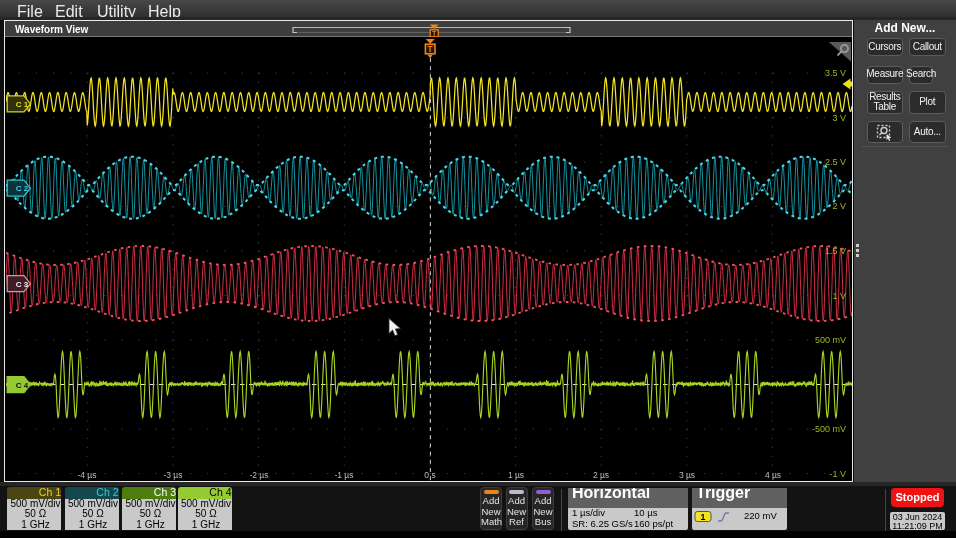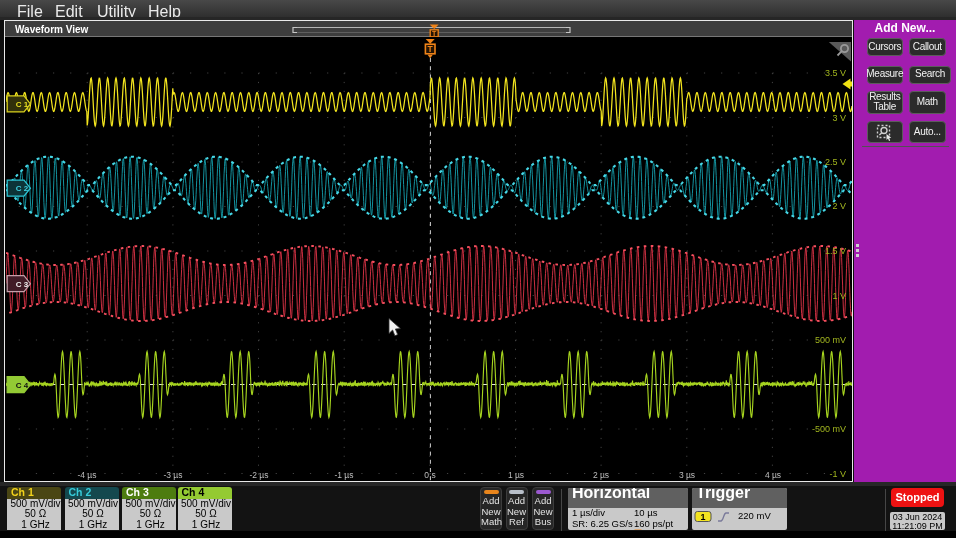--- a/index.html
+++ b/index.html
@@ -5,30 +5,30 @@
 html,body { width:956px; height:538px; background:#0e0e0e; font-family:"Liberation Sans",sans-serif; overflow:hidden; }
 #root { position:absolute; left:0; top:0; width:956px; height:538px; }
 #menubar { position:absolute; left:0; top:0; width:956px; height:17px; background:linear-gradient(#484848,#2f2f2f); color:#eaeaea; font-size:16px; }
 #menubar span { position:absolute; top:3px; }
 #wpanel { position:absolute; left:4px; top:20px; width:849px; height:462px; border:1px solid #e9e9e9; background:#000; }
 #wtitle { position:absolute; left:0; top:0; width:847px; height:16px; background:#3d3d3d; border-bottom:1px solid #777; color:#fff; font-size:10px; font-weight:bold; }
 #wtitle span { position:absolute; left:10px; top:2.5px; font-size:10px; }
 #plotwrap { position:absolute; left:1px; top:17px; width:846px; height:443px; background:#000; }
 .vl { position:absolute; right:6px; width:60px; text-align:right; font-size:9px; color:#a0b41e; }
 .tl { position:absolute; top:432px; width:60px; text-align:center; font-size:8.5px; color:#bdbdbd; }
-#rpanel { position:absolute; left:854px; top:20px; width:102px; height:466px; background:#a21caf; }
+#rpanel { position:absolute; left:854px; top:20px; width:102px; height:466px; background:#404040; }
 #rpanel .hd { position:absolute; left:0; top:1px; width:102px; text-align:center; color:#fff; font-weight:bold; font-size:12px; }
 .rbtn { position:absolute; background:#2b2b2b; border:1px solid #5c5c5c; border-radius:4px; color:#f2f2f2; font-size:10px; letter-spacing:-0.3px; display:flex; align-items:center; justify-content:center; text-align:center; line-height:10.5px; }
 #rsep { position:absolute; left:8px; top:126px; width:87px; border-top:1px solid #525252; }
 #splitter { position:absolute; left:855px; top:244px; width:5px; height:15px; }
 #splitter i { position:absolute; left:1px; width:2.5px; height:2.5px; background:#cfcfcf; }
 #bottombar { position:absolute; left:0; top:486px; width:956px; height:52px; background:#131313; }
 #bstrip { position:absolute; left:0; top:531px; width:956px; height:7px; background:#000; }
 .chbadge { position:absolute; top:1px; width:54px; height:43px; border-radius:3px 3px 0 0; overflow:hidden; }
-.chbadge .h { height:11.5px; font-size:10.5px; font-weight:bold; padding-left:4px; line-height:11.5px; }
+.chbadge .h { height:11.5px; font-size:10.5px; font-weight:normal; padding-left:4px; line-height:11.5px;text-align:right; }
 .chbadge .b { background:#c9c9c9; height:31.5px; color:#000; font-size:10px; line-height:10.4px; padding:0.5px 0 0 3px;text-align:center; }
 .addbtn { position:absolute; top:1px; width:22px; height:43px; background:#262626; border:1px solid #3c3c3c; border-radius:4px; color:#e4e4e4; font-size:9.5px; line-height:10.5px; text-align:center; }
 .addbtn i { position:absolute; left:2.5px; top:2px; width:15px; height:3.5px; border-radius:2px; }
 .addbtn span { position:absolute; left:0; top:8px; width:20px; }
 .vsep { position:absolute; top:3px; height:42px; border-left:1px solid #464646; }
 .ipanel { position:absolute; top:2px; height:42px; border-radius:2px; overflow:hidden; background:#c9c9c9; }
 .ipanel .h { background:#606060; color:#fff; font-weight:bold; font-size:16px; height:20px; line-height:10.5px; padding-left:4px; }
 .ipanel .r { position:relative; color:#000; font-size:9.5px; height:10.5px; line-height:10.5px; padding-left:4px; }
 .ipanel .c2 { position:absolute; left:66px; top:0; }
 #stopped { position:absolute; left:891px; top:1.5px; width:53px; height:19px; background:#ee1212; border-radius:4px; color:#fff; font-weight:bold; font-size:11px; text-align:center; line-height:19px; }
@@ -136,23 +136,23 @@
 <div class="vl" style="top:270px">1 V</div>
 <div class="vl" style="top:314px">500 mV</div>
 <div class="vl" style="top:403px">-500 mV</div>
 <div class="vl" style="top:448px">-1 V</div>
 </div>
 <div id="rpanel">
 <div class="hd">Add New...</div>
 <div class="rbtn" style="left:12.5px;top:18px;width:36.5px;height:18px">Cursors</div>
 <div class="rbtn" style="left:55px;top:18px;width:36.5px;height:18px">Callout</div>
 <div class="rbtn" style="left:12.5px;top:45.5px;width:36.5px;height:18px">Measure</div>
-<div class="rbtn" style="left:55px;top:45.5px;width:42px;height:18px">Search</div>
+<div class="rbtn" style="left:55px;top:45.5px;width:24px;height:18px">Search</div>
 <div class="rbtn" style="left:12.5px;top:70.5px;width:36.5px;height:23.5px">Results<br>Table</div>
-<div class="rbtn" style="left:55px;top:70.5px;width:36.5px;height:23.5px">Math</div>
+<div class="rbtn" style="left:55px;top:70.5px;width:36.5px;height:23.5px">Plot</div>
 <div class="rbtn" style="left:12.5px;top:101px;width:36.5px;height:22px">
 <svg width="17" height="17">
 <rect x="1.5" y="1.5" width="12" height="12" fill="none" stroke="#cfcfcf" stroke-width="1.4" stroke-dasharray="2 2"></rect>
 <circle cx="8" cy="6.5" r="3" fill="none" stroke="#cfcfcf" stroke-width="1.4"></circle>
 <line x1="5.8" y1="8.7" x2="3.4" y2="11.1" stroke="#cfcfcf" stroke-width="1.4"></line>
 <path d="M10.5 10 l0 6 l1.5 -1.5 l1 2.4 l1.2 -0.5 l-1 -2.4 l2.1 -0.2 z" fill="#e8e8e8"></path>
 </svg>
 </div>
 <div class="rbtn" style="left:55px;top:101px;width:36.5px;height:22px">Auto...</div>
 <div id="rsep"></div>
@@ -202,21 +202,21 @@
             </svg> 50%</span></div>
 </div>
 <div class="ipanel" style="left:692px;width:95px">
 <div class="h">Trigger</div>
 <div class="r" style="height:31.5px">
 <svg width="80" height="16" style="position:absolute;left:2px;top:1.5px">
 <rect x="1" y="1.5" width="16" height="10" rx="2.5" fill="#f2e320" stroke="#555" stroke-width="1"></rect>
 <text x="9" y="10" font-size="9" font-weight="bold" fill="#000" text-anchor="middle" font-family="Liberation Sans,sans-serif">1</text>
 <path d="M24 11 h3 c2.5 0 2.5 -8 5 -8 h3" fill="none" stroke="#7a7a9a" stroke-width="1.3"></path>
 </svg>
-<span style="position:absolute;left:46px;top:3px">220 mV</span>
+<span style="position:absolute;left:52px;top:3px">220 mV</span>
 </div>
 </div>
 <div class="vsep" style="left:884.5px"></div>
 <div id="stopped">Stopped</div>
 <div id="dtime">03 Jun 2024<br>11:21:09 PM</div>
 </div>
 <div id="bstrip"></div>
 <div style="position:absolute;left:0;top:482px;width:956px;height:4px;background:#272727"></div>
 <div style="position:absolute;left:0;top:17px;width:956px;height:3px;background:#262626"></div>
 </div>

